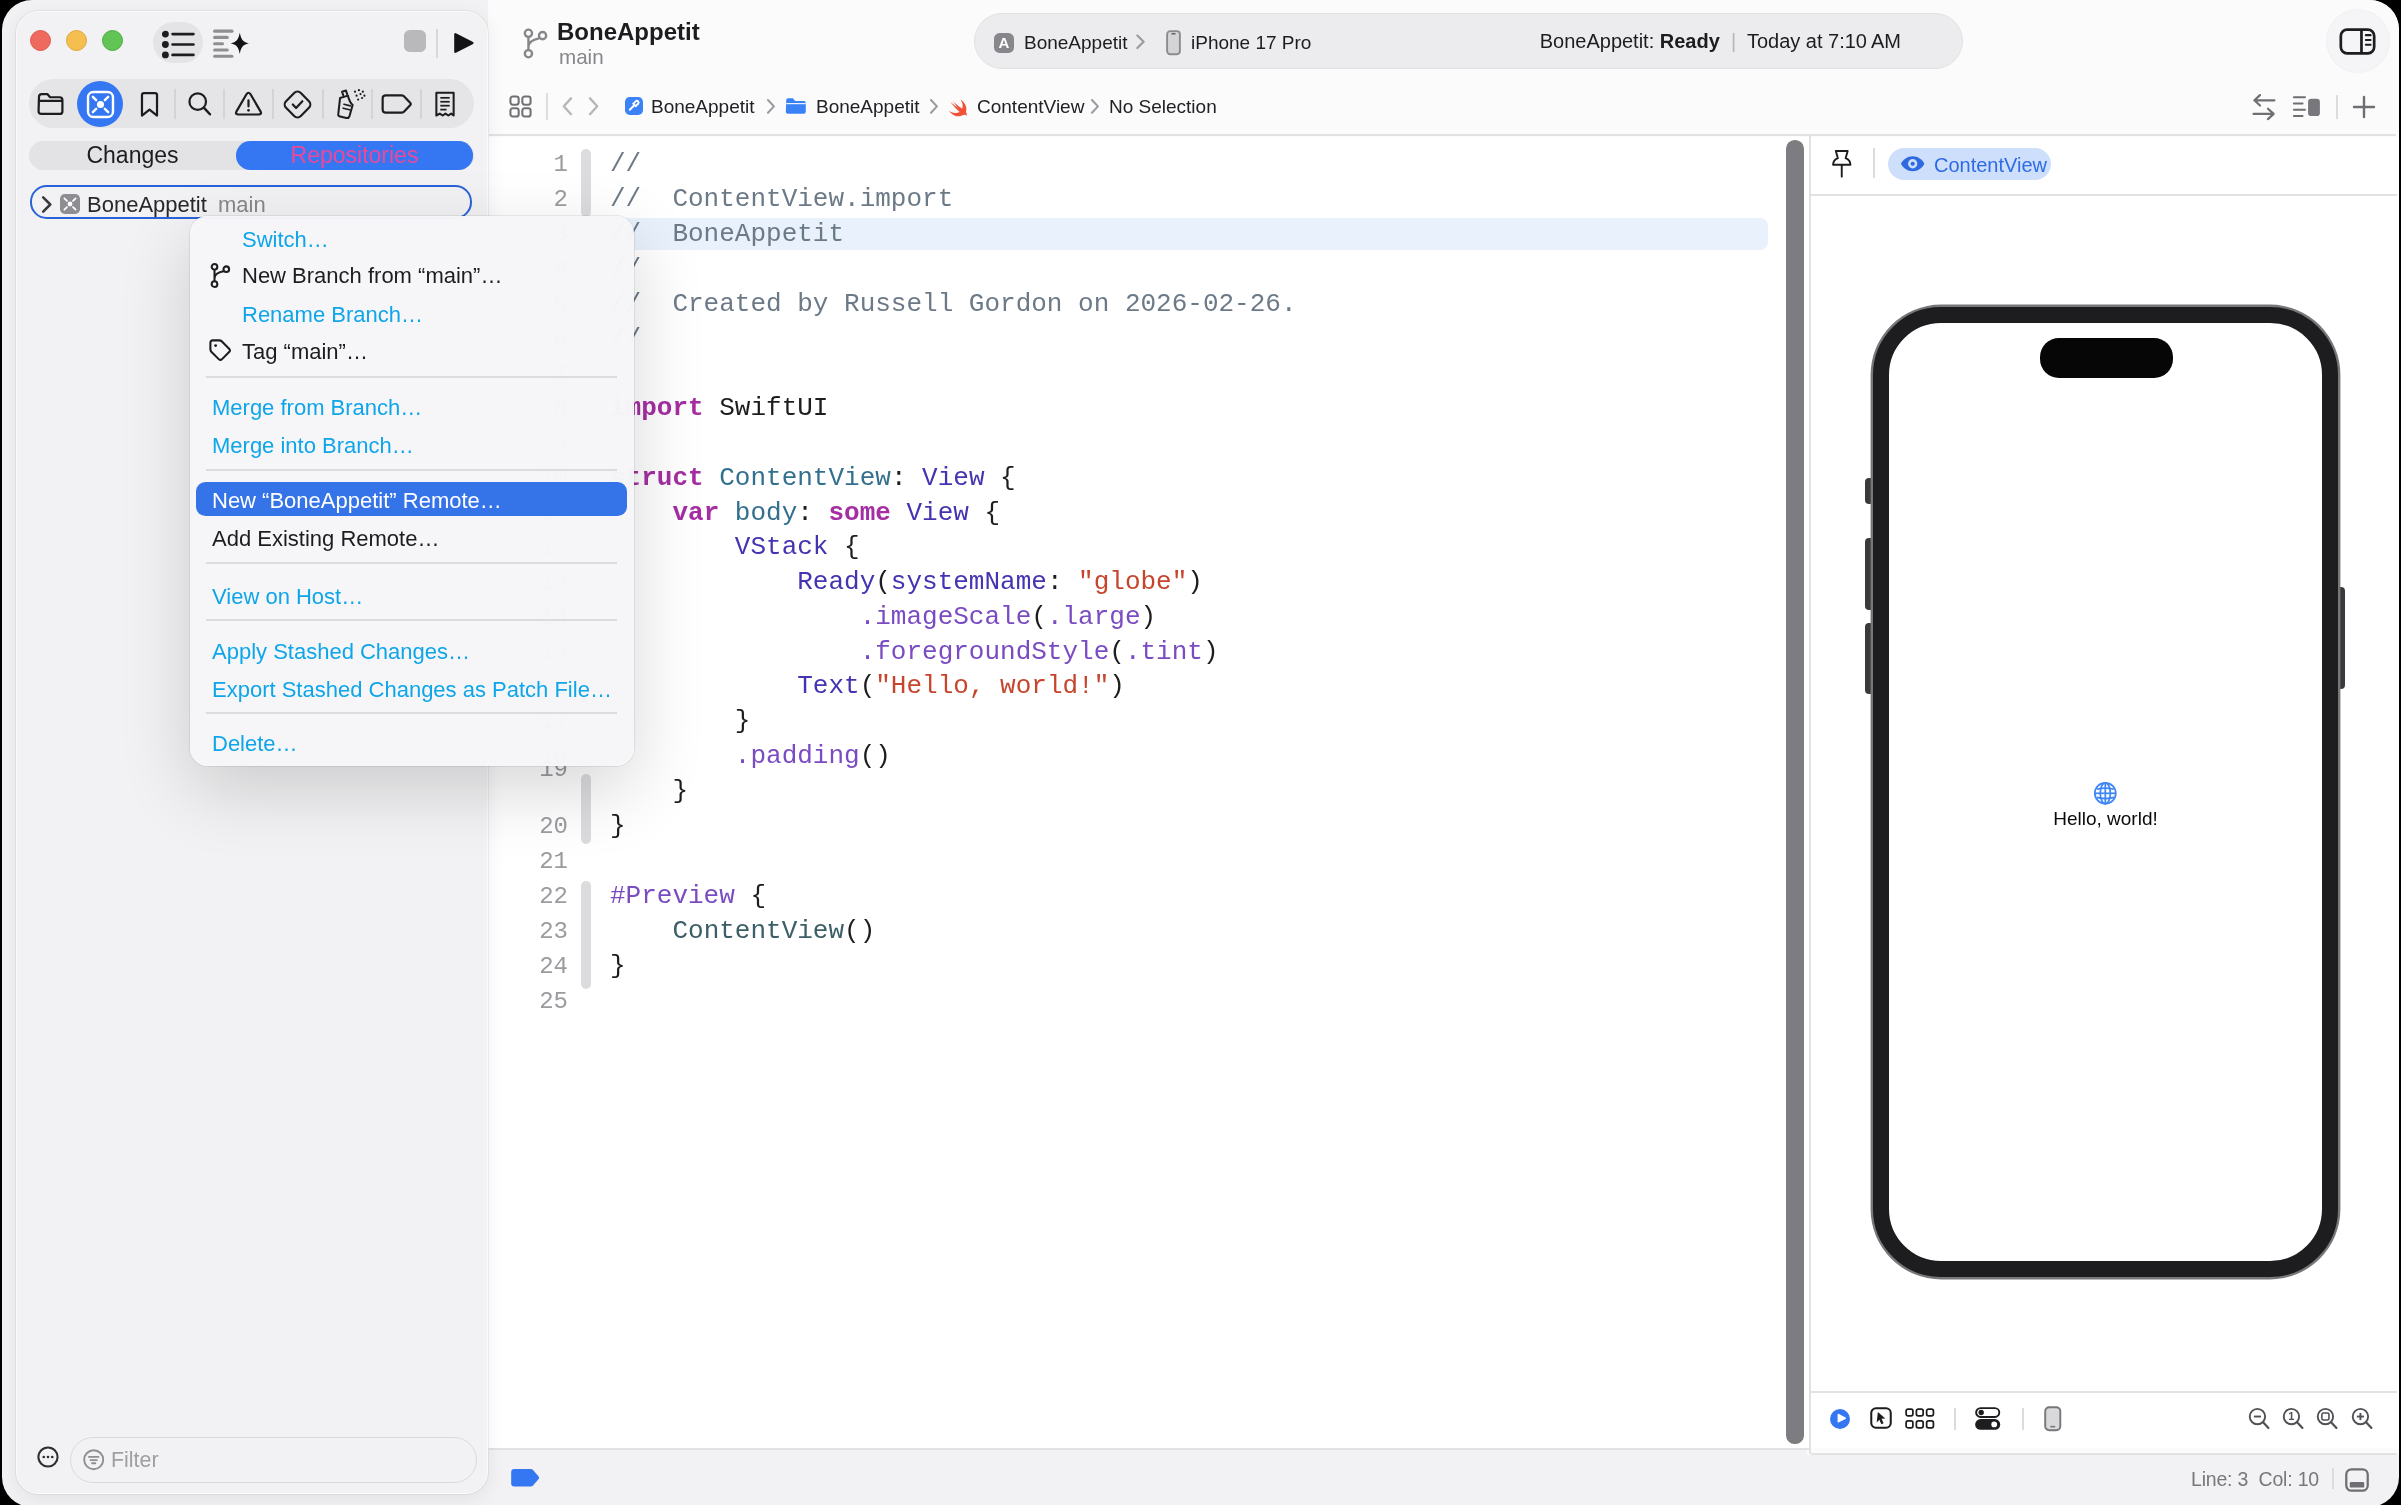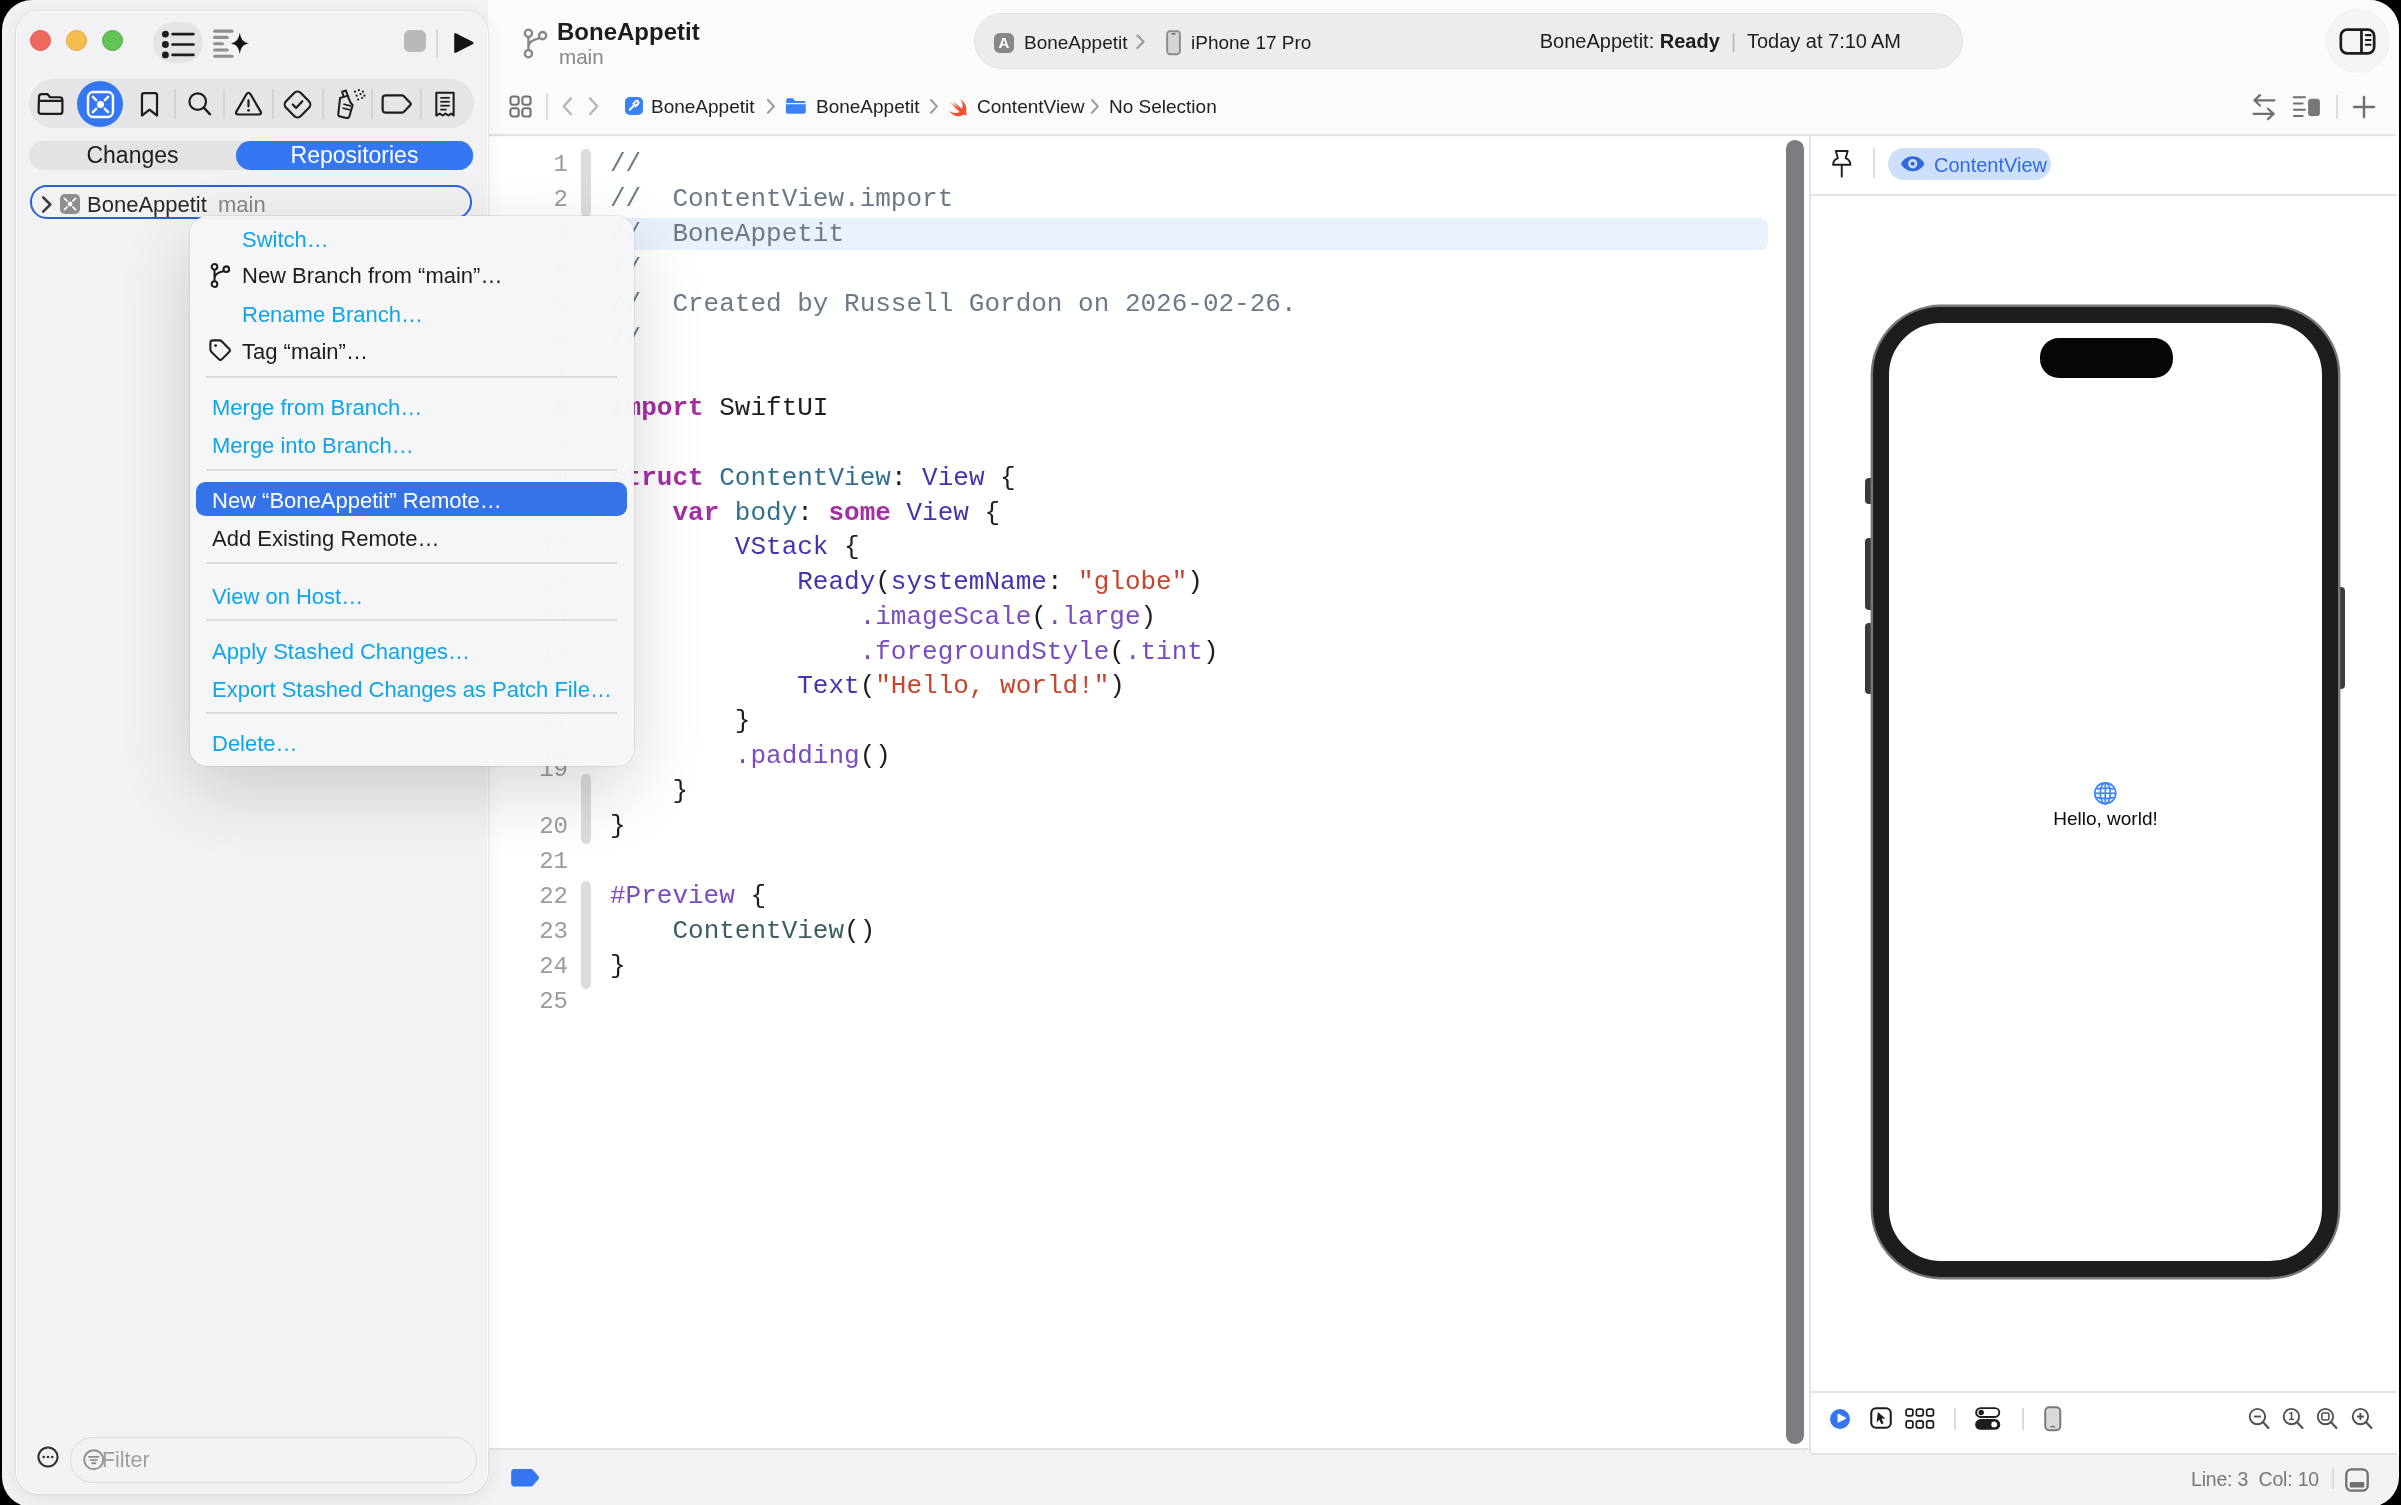--- a/index.html
+++ b/index.html
@@ -127,21 +127,21 @@
 <div id="vaultsel"></div>
 <div class="navdiv" style="left:174px"></div>
 <div class="navdiv" style="left:223px"></div>
 <div class="navdiv" style="left:272px"></div>
 <div class="navdiv" style="left:322px"></div>
 <div class="navdiv" style="left:371px"></div>
 <div class="navdiv" style="left:420px"></div>
 <div id="tabs"></div>
 <div id="tabsel"></div>
 <div class="tabtxt" style="left:29px; width:207px; color:#1d1d1f;">Changes</div>
-<div class="tabtxt" style="left:236px; width:237px; color:#ffffff; font-weight:500;">Repositories</div>
+<div class="tabtxt" style="left:236px; width:237px; color:#ec4899; font-weight:500;">Repositories</div>
 <div id="reporow"></div>
 
 <svg class="abs" style="left:163px; top:30px;" width="32" height="29" viewBox="0 0 40 36">
   <g stroke="#1d1d1f" stroke-width="3.4" stroke-linecap="round" fill="#1d1d1f">
     <circle cx="3" cy="5" r="2.6"></circle>
       <circle cx="3" cy="18" r="2.6"></circle>
       <circle cx="3" cy="31" r="2.6"></circle>
     <line x1="12" y1="5" x2="38" y2="5"></line>
       <line x1="12" y1="18" x2="38" y2="18"></line>
       <line x1="12" y1="31" x2="38" y2="31"></line>
@@ -246,21 +246,21 @@
 </svg>
 <div style="position:absolute; left:70px; top:1437px; width:407px; height:46px; border:1.6px solid #dadadd; border-radius:23px;"></div>
 <svg class="abs" style="left:83px; top:1449px;" width="21.4" height="21.4" viewBox="0 0 27 27">
   <circle cx="13.5" cy="13.5" r="12" stroke="#8e8e93" stroke-width="2.4" fill="none"></circle>
   <g stroke="#8e8e93" stroke-width="2.4" stroke-linecap="round">
     <line x1="7.5" y1="10" x2="19.5" y2="10"></line>
       <line x1="9.5" y1="14" x2="17.5" y2="14"></line>
       <line x1="11.5" y1="18" x2="15.5" y2="18"></line>
   </g>
 </svg>
-<div class="t" style="left:102px; top:1448px; font-size:21.4px; color:#9e9ea3;">Filter</div>
+<div class="t" style="left:111px; top:1448px; font-size:21.4px; color:#9e9ea3;">Filter</div>
 
 <svg class="abs" style="left:522px; top:27px;" width="27" height="33" viewBox="0 0 34 42">
   <g stroke="#86868b" stroke-width="3" fill="none">
     <circle cx="8" cy="8" r="4.6"></circle>
       <circle cx="26" cy="11" r="4.6"></circle>
       <circle cx="8" cy="34" r="4.6"></circle>
     <path d="M8 12.6 v17 M8 26 q0 -9 13.5 -11.5"></path>
   </g>
 </svg>
 <div class="t" style="left:557px; top:17.5px; font-size:24px; font-weight:bold; color:#1d1d1f;">BoneAppetit</div>

